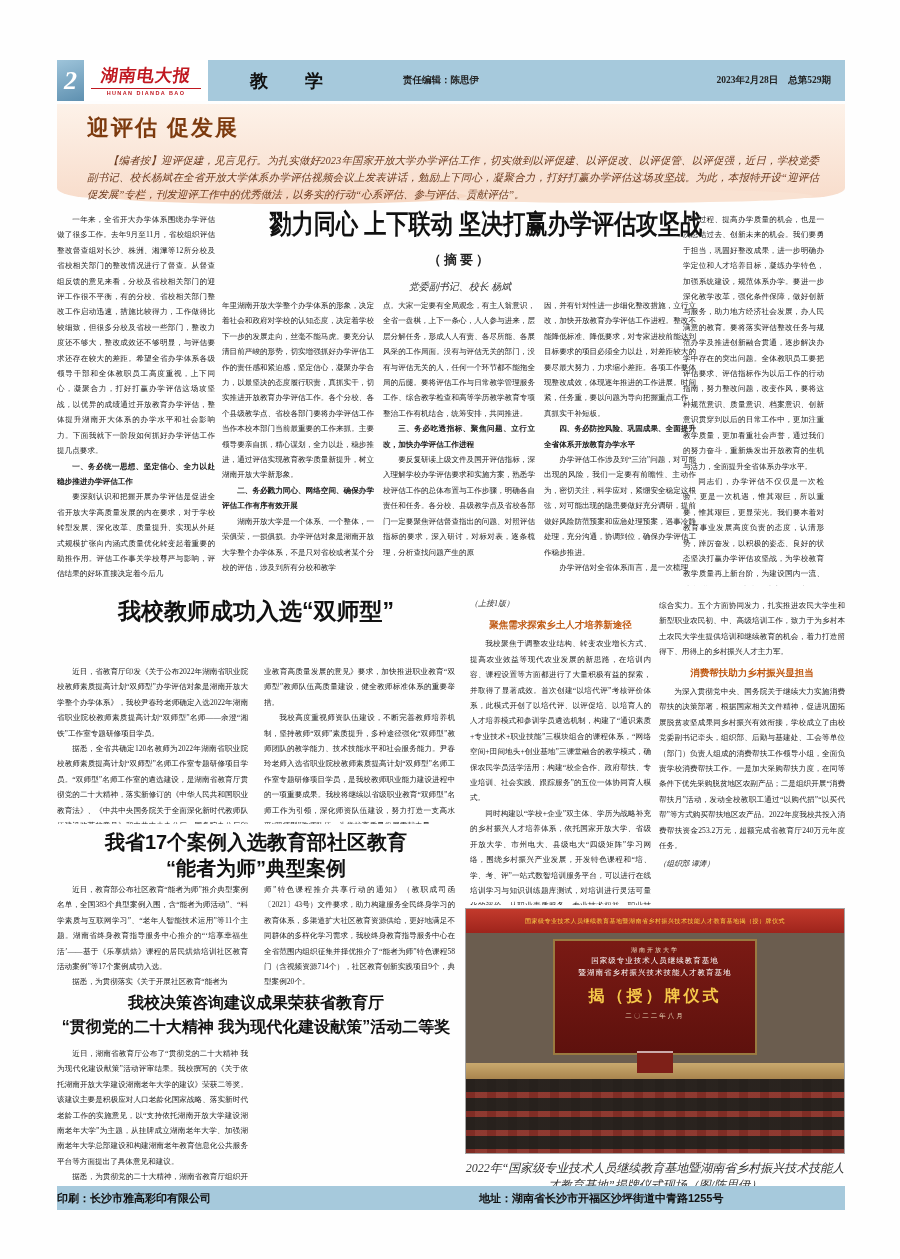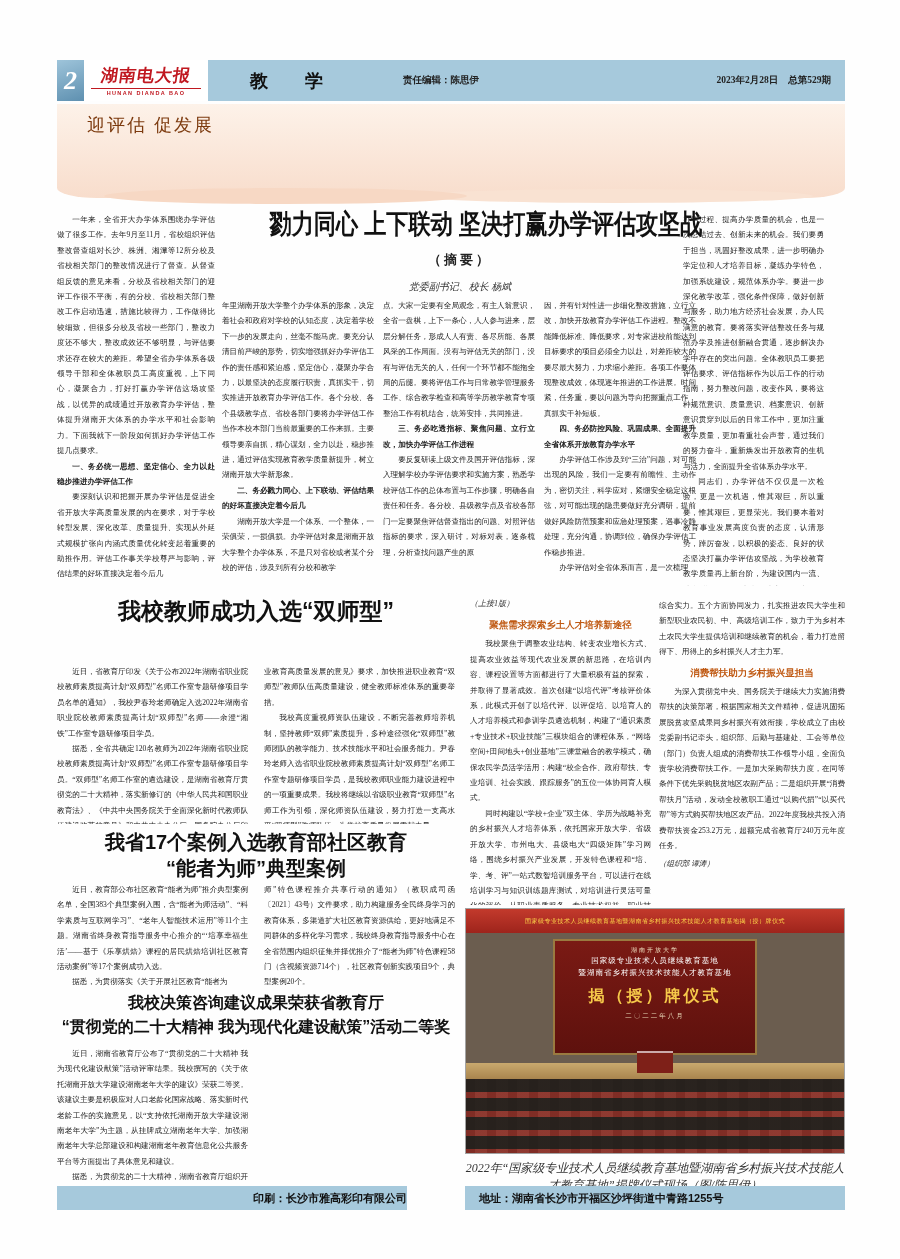--- a/index.html
+++ b/index.html
@@ -17,22 +17,22 @@
   .section-title{font-family:"Liberation Sans",sans-serif;font-weight:bold;font-size:18px;
                  letter-spacing:16px;margin-left:42px;color:#111;}
   .editor{font-weight:bold;font-size:9.5px;margin-left:64px;}
   .dateissue{margin-left:auto;padding-right:14px;font-weight:bold;font-size:9.5px;display:flex;gap:10px;}
   
   .edbox{position:absolute;left:57px;top:104px;width:788px;height:94px;
          background:linear-gradient(180deg,#fdf2e9 0%,#f8ddcc 100%);
          border-radius:0 0 40px 40px / 0 0 10px 10px;}
   .edwave1{position:absolute;left:6%;bottom:-6px;width:46%;height:16px;background:#f7d8c4;border-radius:50%;}
   .edwave2{position:absolute;right:4%;bottom:-5px;width:50%;height:14px;background:#f9e2d2;border-radius:50%;}
-  .ed-title{position:absolute;left:30px;top:9px;font-family:"Liberation Sans",sans-serif;font-weight:normal;
-            font-size:18px;color:#7c3a0e;letter-spacing:2px;}
+  .ed-title{position:absolute;left:30px;top:9px;font-family:"Liberation Sans",sans-serif;font-weight:bold;
+            font-size:22px;color:#7c3a0e;letter-spacing:2px;}
   .ed-body{position:absolute;left:30px;right:26px;top:48px;font-size:10.5px;line-height:17px;
            color:#6b3a1e;font-style:italic;text-align:justify;text-indent:2em;}
   
   .mhl{position:absolute;left:222px;top:206px;width:476px;text-align:center;}
   .mh-line{display:inline-block;transform:scaleX(.82);transform-origin:center;white-space:nowrap;
            font-family:"Liberation Sans",sans-serif;font-weight:bold;font-size:27px;color:#111;}
   .m-sub{font-size:13px;letter-spacing:3px;margin-top:9px;font-weight:bold;}
   .m-byline{font-size:10px;font-style:italic;margin-top:11px;color:#333;}
   .bodycol{position:absolute;font-size:7.6px;line-height:15.4px;overflow:hidden;text-align:justify;}
   .para{margin:0;text-indent:2em;text-align:justify;}
@@ -82,21 +82,21 @@
              background:#7e2018;border-top:2px solid #caa;}
   .ph-aud{height:76px;background:
       repeating-linear-gradient(0deg, rgba(190,45,35,.55) 0 6px, rgba(38,32,28,.92) 6px 19px),
       repeating-linear-gradient(90deg, rgba(0,0,0,.30) 0 9px, rgba(120,100,90,.25) 9px 21px),
       #4a4038;}
   .ph-caption{position:absolute;left:465px;top:1160px;width:380px;text-align:center;
               font-size:12px;font-style:italic;color:#333;}
   
   .fbar{position:absolute;top:1186px;height:24px;background:#a6c9dc;box-sizing:border-box;
         font-family:"Liberation Sans",sans-serif;font-weight:bold;font-size:11px;line-height:24px;color:#111;}
-  #fbar-print{left:57px;width:350px;text-align:right;}
+  #fbar-print{left:57px;width:466px;text-align:left;}
   #fbar-addr{left:465px;width:380px;padding-left:14px;text-align:left;}
 </style>
 </head>
 <body>
 
 <div class="page">
 
   <div class="header">
     <div class="pagenum">2</div>
     <div class="masthead">
@@ -108,35 +108,36 @@
     <div class="dateissue">
       <span>2023年2月28日</span>
       <span>总第529期</span>
     </div>
   </div>
 
   <div class="edbox">
     <div class="edwave2"></div>
     <div class="edwave1"></div>
     <div class="ed-title">迎评估 促发展</div>
+    <div class="ed-body">【编者按】迎评促建，见言见行。为扎实做好2023年国家开放大学办学评估工作，切实做到以评促建、以评促改、以评促管、以评促强，近日，学校党委副书记、校长杨斌在全省开放大学体系办学评估视频会议上发表讲话，勉励上下同心，凝聚合力，打好打赢办学评估这场攻坚战。为此，本报特开设“迎评估 促发展”专栏，刊发迎评工作中的优秀做法，以务实的行动“心系评估、参与评估、贡献评估”。</div>
   </div>
 
   <div class="mhl">
     <div><span class="mh-line">勠力同心 上下联动 坚决打赢办学评估攻坚战</span></div>
     <div class="m-sub">（摘要）</div>
     <div class="m-byline">党委副书记、校长 杨斌</div>
   </div>
   <div id="mcol1" class="bodycol">
       <p class="para">一年来，全省开大办学体系围绕办学评估做了很多工作。去年9月至11月，省校组织评估整改督查组对长沙、株洲、湘潭等12所分校及省校相关部门的整改情况进行了督查。从督查组反馈的意见来看，分校及省校相关部门的迎评工作很不平衡，有的分校、省校相关部门整改工作启动迅速，措施比较得力，工作做得比较细致，但很多分校及省校一些部门，整改力度还不够大，整改成效还不够明显，与评估要求还存在较大的差距。希望全省办学体系各级领导干部和全体教职员工高度重视，上下同心，凝聚合力，打好打赢办学评估这场攻坚战，以优异的成绩通过开放教育办学评估，整体提升湖南开大体系的办学水平和社会影响力。下面我就下一阶段如何抓好办学评估工作提几点要求。</p>
       <p class="para pbold">一、务必统一思想、坚定信心、全力以赴稳步推进办学评估工作</p>
       <p class="para">要深刻认识和把握开展办学评估是促进全省开放大学高质量发展的内在要求，对于学校转型发展、深化改革、质量提升、实现从外延式规模扩张向内涵式质量优化转变起着重要的助推作用。评估工作事关学校尊严与影响，评估结果的好坏直接决定着今后几</p>
     </div>
   <div id="mcol2" class="bodycol">
       <p class="para noind">年里湖南开放大学整个办学体系的形象，决定着社会和政府对学校的认知态度，决定着学校下一步的发展走向，丝毫不能马虎。要充分认清目前严峻的形势，切实增强抓好办学评估工作的责任感和紧迫感，坚定信心，凝聚办学合力，以最坚决的态度履行职责，真抓实干，切实推进开放教育办学评估工作。各个分校、各个县级教学点、省校各部门要将办学评估工作当作本校本部门当前最重要的工作来抓。主要领导要亲自抓，精心谋划，全力以赴，稳步推进，通过评估实现教育教学质量新提升，树立湖南开放大学新形象。</p>
-      <p class="para pbold">二、务必戮力同心、上下联动、评估结果的好坏直接决定着今后几</p>
+      <p class="para pbold">二、务必戮力同心、网络空间、确保办学评估工作有序有效开展</p>
       <p class="para">湖南开放大学是一个体系、一个整体，一荣俱荣，一损俱损。办学评估对象是湖南开放大学整个办学体系，不是只对省校或者某个分校的评估，涉及到所有分校和教学</p>
     </div>
   <div id="mcol3" class="bodycol">
       <p class="para noind">点。大家一定要有全局观念，有主人翁意识，全省一盘棋，上下一条心，人人参与进来，层层分解任务，形成人人有责、各尽所能、各展风采的工作局面。没有与评估无关的部门，没有与评估无关的人，任何一个环节都不能拖全局的后腿。要将评估工作与日常教学管理服务工作、综合教学检查和高等学历教学教育专项整治工作有机结合，统筹安排，共同推进。</p>
       <p class="para pbold">三、务必吃透指标、聚焦问题、立行立改，加快办学评估工作进程</p>
       <p class="para">要反复研读上级文件及国开评估指标，深入理解学校办学评估要求和实施方案，熟悉学校评估工作的总体布置与工作步骤，明确各自责任和任务。各分校、县级教学点及省校各部门一定要聚焦评估督查指出的问题、对照评估指标的要求，深入研讨，对标对表，逐条梳理，分析查找问题产生的原</p>
     </div>
   <div id="mcol4" class="bodycol">
       <p class="para noind">因，并有针对性进一步细化整改措施，立行立改，加快开放教育办学评估工作进程。整改不能降低标准、降低要求，对专家进校前能达到目标要求的项目必须全力以赴，对差距较大的要尽最大努力，力求缩小差距。各项工作要体现整改成效，体现逐年推进的工作进展。时间紧，任务重，要以问题为导向把握重点工作，真抓实干补短板。</p>
       <p class="para pbold">四、务必防控风险、巩固成果、全面提升全省体系开放教育办学水平</p>
@@ -145,21 +146,21 @@
     </div>
   <div id="mcol5" class="bodycol">
       <p class="para noind">办学过程、提高办学质量的机会，也是一次总结过去、创新未来的机会。我们要勇于担当，巩固好整改成果，进一步明确办学定位和人才培养目标，凝练办学特色，加强系统建设，规范体系办学。要进一步深化教学改革，强化条件保障，做好创新与服务，助力地方经济社会发展，办人民满意的教育。要将落实评估整改任务与规范办学及推进创新融合贯通，逐步解决办学中存在的突出问题。全体教职员工要把评估要求、评估指标作为以后工作的行动指南，努力整改问题，改变作风，要将这种规范意识、质量意识、档案意识、创新意识贯穿到以后的日常工作中，更加注重教学质量，更加看重社会声誉，通过我们的努力奋斗，重新焕发出开放教育的生机与活力，全面提升全省体系办学水平。</p>
       <p class="para">同志们，办学评估不仅仅是一次检验，更是一次机遇，惟其艰巨，所以重要，惟其艰巨，更显荣光。我们要本着对教育事业发展高度负责的态度，认清形势，踔厉奋发，以积极的姿态、良好的状态坚决打赢办学评估攻坚战，为学校教育教学质量再上新台阶，为建设国内一流、特色鲜明的开放大学作出新的更大的贡献！</p>
     </div>
 
   <div class="hl2">
     <div>我校教师成功入选“双师型”</div>
   </div>
   <div id="a2c1" class="bodycol">
-      <p class="para">近日，省教育厅印发《关于公布2022年湖南省职业院校教师素质提高计划“双师型”名师工作室专题研修项目学员名单的通知》，我校尹春玲老师确定入选2022年湖南省职业院校教师素质提高计划“双师型”名师——余澄“湘铁”工作室专题研修项目学员。</p>
+      <p class="para">近日，省教育厅印发《关于公布2022年湖南省职业院校教师素质提高计划“双师型”办学评估对象是湖南开放大学整个办学体系》，我校尹春玲老师确定入选2022年湖南省职业院校教师素质提高计划“双师型”名师——余澄“湘铁”工作室专题研修项目学员。</p>
       <p class="para">据悉，全省共确定120名教师为2022年湖南省职业院校教师素质提高计划“双师型”名师工作室专题研修项目学员。“双师型”名师工作室的遴选建设，是湖南省教育厅贯彻党的二十大精神，落实新修订的《中华人民共和国职业教育法》、《中共中央国务院关于全面深化新时代教师队伍建设改革的意见》和中共中央办公厅、国务院办公厅印发《关于推动现代职</p>
     </div>
   <div id="a2c2" class="bodycol">
     <div>
         <p class="para noind">业教育高质量发展的意见》要求，加快推进职业教育“双师型”教师队伍高质量建设，健全教师标准体系的重要举措。</p>
         <p class="para">我校高度重视师资队伍建设，不断完善教师培养机制，坚持教师“双师”素质提升，多种途径强化“双师型”教师团队的教学能力、技术技能水平和社会服务能力。尹春玲老师入选省职业院校教师素质提高计划“双师型”名师工作室专题研修项目学员，是我校教师职业能力建设进程中的一项重要成果。我校将继续以省级职业教育“双师型”名师工作为引领，深化师资队伍建设，努力打造一支高水平“双师型”教师队伍，为学校高质量发展贡献力量。</p>
       </div>
 
   </div>
 

